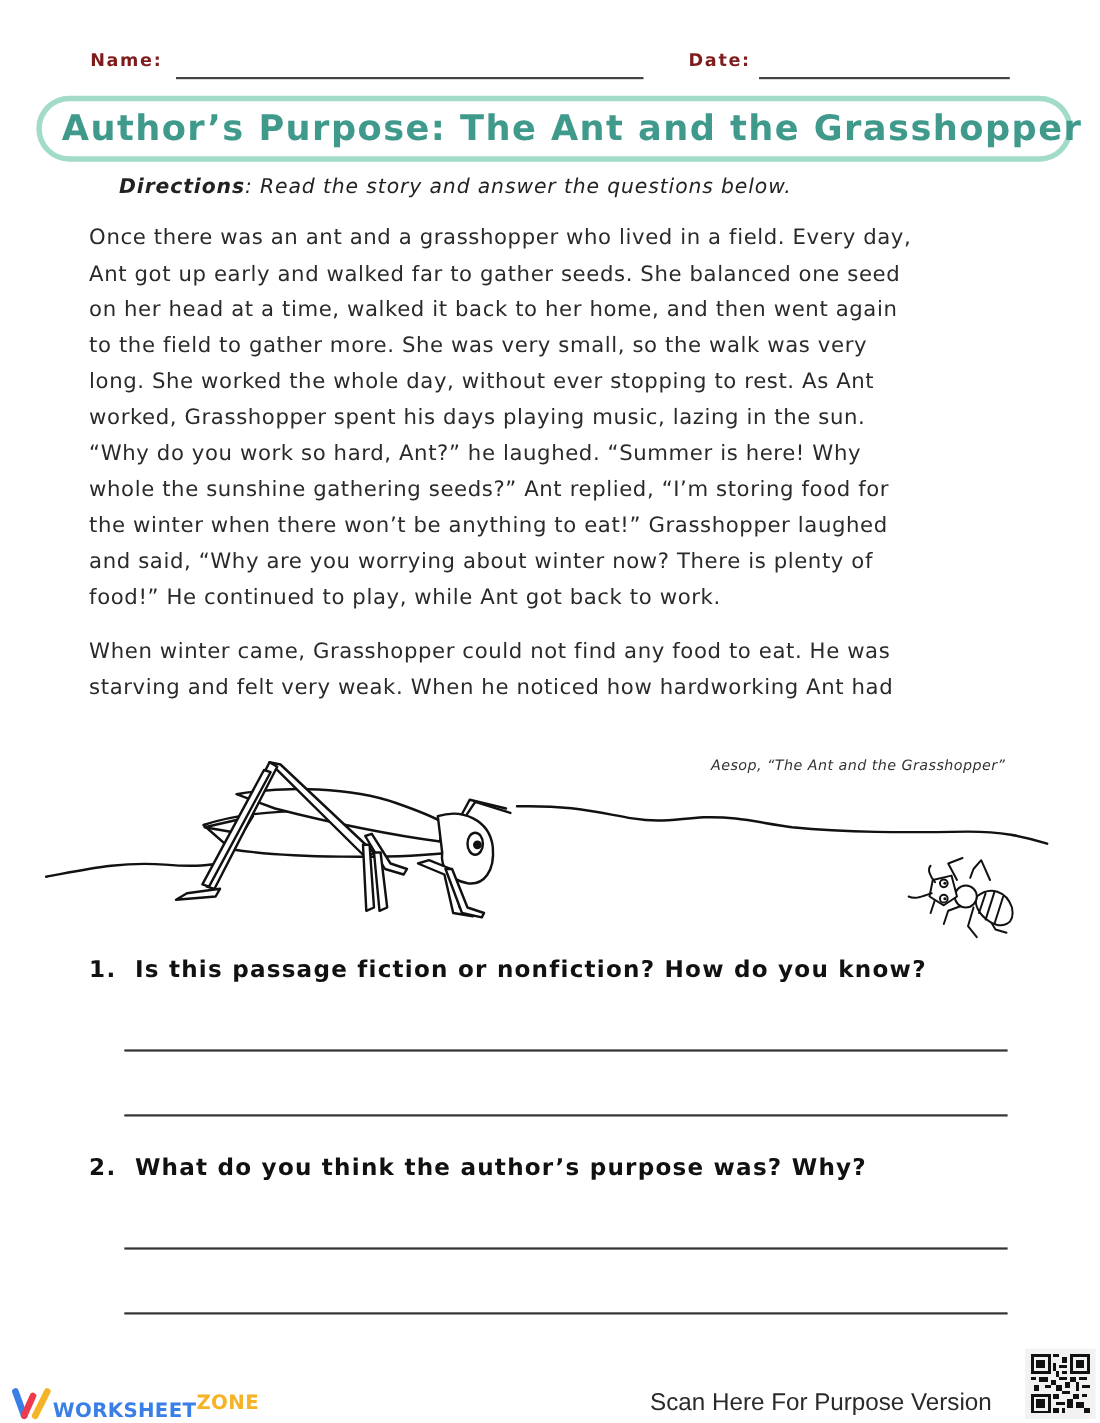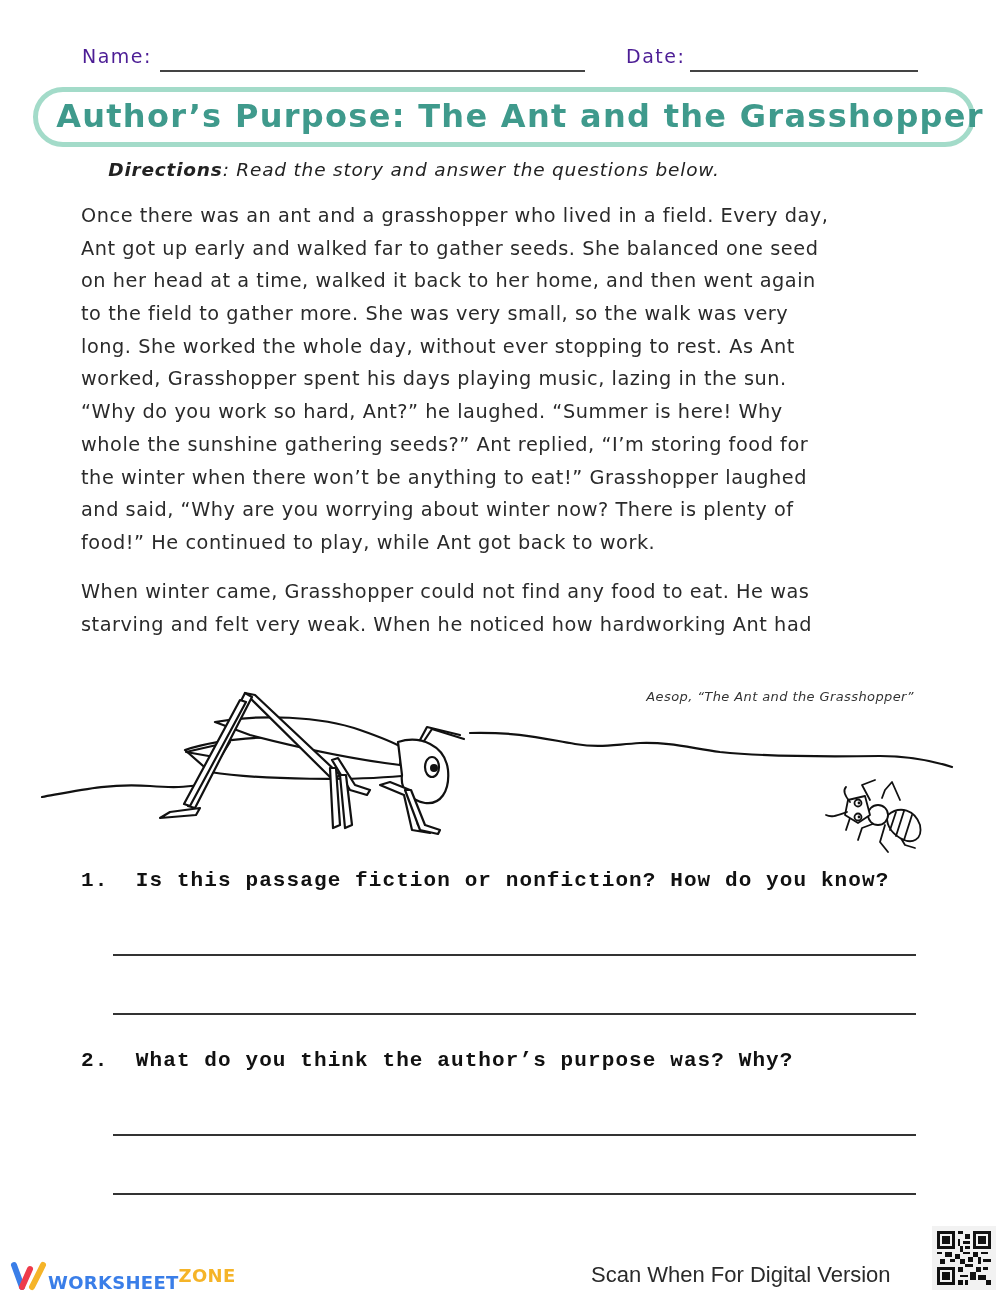--- a/index.html
+++ b/index.html
@@ -2,21 +2,21 @@
 <html><head>
 <meta charset="utf-8">
 <style>
   * { margin: 0; padding: 0; box-sizing: border-box; }
   html, body { width: 1000px; height: 1294px; background: #ffffff; overflow: hidden; }
   body { position: relative; font-family: "DejaVu Sans", "Liberation Sans", sans-serif; color: #222; }
 
   .abs { position: absolute; }
 
   
-  .field-label { font-weight: normal; font-size: 19px; letter-spacing: 1.5px; color: #4c1d95; top: 45px; }
+  .field-label { font-weight: bold; font-size: 16px; letter-spacing: 1.5px; color: #7f1d1d; top: 45px; }
   .field-line { height: 2px; background: #444; top: 70px; }
 
   
   .title-box {
     left: 33px; top: 87px; width: 942px; height: 60px;
     border: 5px solid #a3dbc9; border-radius: 30px;
     display: flex; align-items: center; justify-content: center;
   }
   .title-text {
     font-family: "DejaVu Sans", sans-serif; font-weight: bold;
@@ -39,21 +39,21 @@
   }
   .p1 { top: 200px; }
   .p2 { top: 576px; }
 
   .source { top: 689px; right: 86px; font-style: italic; font-size: 13px; color: #333; letter-spacing: 0.4px; white-space: nowrap; }
 
   
   .illus { left: 0; top: 680px; width: 1000px; height: 190px; }
 
   
-  .question { left: 81px; font-weight: bold; font-size: 21px; letter-spacing: 1.1px; color: #111; white-space: nowrap; font-family: Liberation Mono, monospace; }
+  .question { left: 81px; font-weight: bold; font-size: 21px; letter-spacing: 1.1px; color: #111; white-space: nowrap; }
   .answer-line { left: 113px; width: 803px; height: 2px; background: #333; }
 
   
   .logo { left: 10px; top: 1258px; display: flex; align-items: center; }
   .logo-text-a { font-weight: bold; font-size: 18px; color: #3a7ee8; letter-spacing: 0.3px; margin-top: 14px; }
   .logo-text-b { font-weight: bold; font-size: 18px; color: #f5b428; letter-spacing: 0.3px; }
   .scan-text { left: 591px; top: 1262px; font-family: "Liberation Sans", sans-serif; font-size: 22px; color: #2a2a2a; white-space: nowrap; }
   .qr { left: 932px; top: 1226px; width: 64px; height: 64px; background: #f2f2f2; padding: 5px; }
 </style>
 </head>
@@ -168,21 +168,21 @@
 <div class="abs logo">
   <svg width="38" height="30" viewBox="0 0 38 30">
     <line x1="4" y1="4" x2="12" y2="26" stroke="#3a7ee8" stroke-width="6" stroke-linecap="round"></line>
     <line x1="12" y1="26" x2="20" y2="8" stroke="#ee3b4b" stroke-width="6" stroke-linecap="round"></line>
     <line x1="22" y1="26" x2="33" y2="4" stroke="#f5b428" stroke-width="6" stroke-linecap="round"></line>
   </svg>
   <span class="logo-text-a">WORKSHEET</span>
     <span class="logo-text-b">ZONE</span>
 </div>
 
-<div class="abs scan-text">Scan When For Digital Version</div>
+<div class="abs scan-text">Scan Here For Purpose Version</div>
 
 <div class="abs qr">
   <svg width="54" height="54" viewBox="0 0 21 21" shape-rendering="crispEdges">
     <g fill="#111">
       <rect x="0" y="0" width="7" height="7"></rect>
         <rect x="1" y="1" width="5" height="5" fill="#f2f2f2"></rect>
         <rect x="2" y="2" width="3" height="3"></rect>
       <rect x="14" y="0" width="7" height="7"></rect>
         <rect x="15" y="1" width="5" height="5" fill="#f2f2f2"></rect>
         <rect x="16" y="2" width="3" height="3"></rect>

